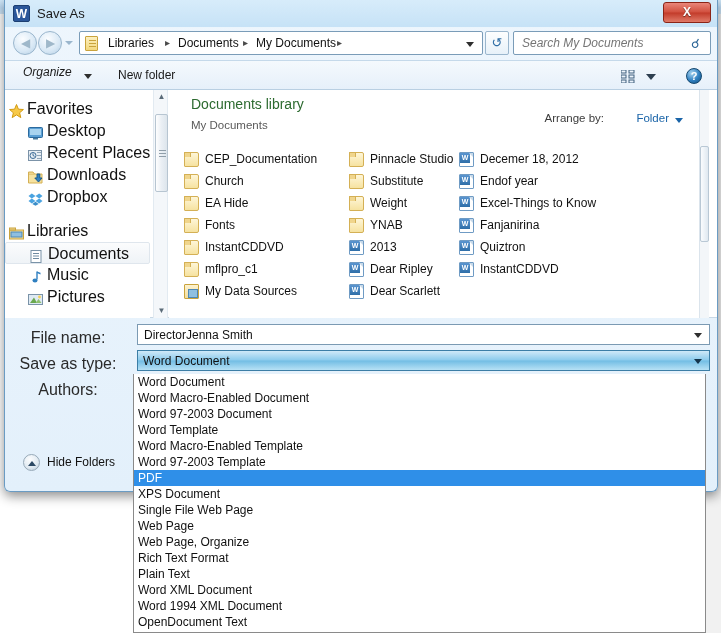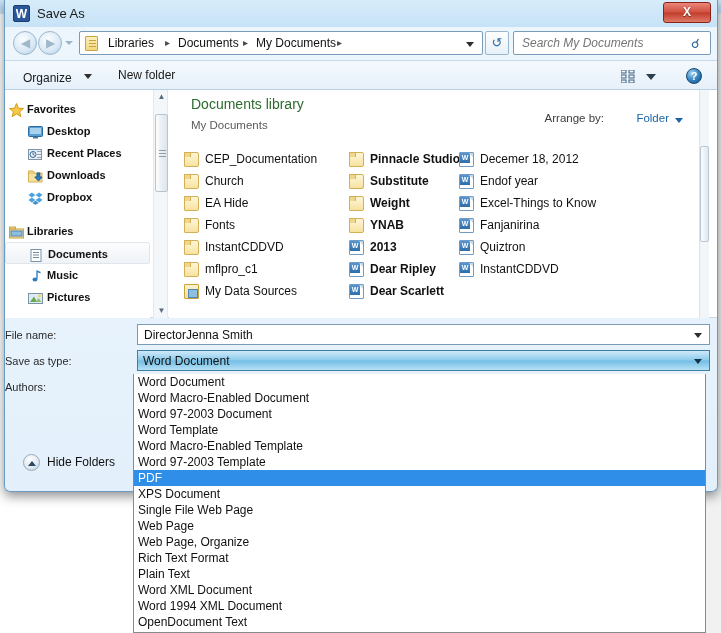--- a/index.html
+++ b/index.html
@@ -132,21 +132,21 @@
     color: #2a6496; font-size: 13px;
   }
 
   
   #toolbar {
     position: relative; height: 30px;
     background: linear-gradient(180deg,#f4f9fd 0%, #e6f0fa 100%);
     border-top: 1px solid #c5d9ea;
     border-bottom: 1px solid #b9cfe2;
   }
-  #organize-btn { position: absolute; left: 18px; top: 10px; font-size: 12px; color: #1a1a1a; cursor: pointer; }
+  #organize-btn { position: absolute; left: 18px; top: 4px; font-size: 12px; color: #1a1a1a; cursor: pointer; font-style: italic; }
   #organize-caret {
     position: absolute; left: 79px; top: 13px;
     width: 0; height: 0; border-left: 4px solid transparent; border-right: 4px solid transparent;
     border-top: 5px solid #2e2e2e;
   }
   #newfolder-btn { position: absolute; left: 113px; top: 7px; font-size: 12px; color: #1a1a1a; cursor: pointer; }
   #view-icon {
     position: absolute; left: 616px; top: 9px; width: 15px; height: 13px; cursor: pointer;
   }
   #view-caret {
@@ -162,22 +162,22 @@
   }
 
   
   #body { position: relative; height: 228px; background: #fff; border-bottom: 1px solid #c9d8e5; }
   #sidebar {
     position: absolute; left: 0; top: 0; width: 145px; height: 228px;
     background: #fff; overflow: hidden;
   }
   .nav-group { position: relative; }
   .nav-item {
-    position: relative; height: 22px; line-height: 22px; font-size: 11px; color: #111;
-    cursor: pointer; white-space: nowrap; font-weight: bold;
+    position: relative; height: 22px; line-height: 22px; font-size: 16px; color: #111;
+    cursor: pointer; white-space: nowrap;
   }
   .nav-item.header { padding-left: 22px; }
   .nav-item.child { padding-left: 42px; }
   .nav-item.selected {
     background: linear-gradient(180deg,#fbfcfd 0%, #eff3f7 100%);
     border: 1px solid #dfe6ed; border-radius: 2px;
   }
   .nav-ico { position: absolute; top: 4px; width: 15px; height: 14px; }
   .nav-item.header .nav-ico { left: 4px; }
   .nav-item.child .nav-ico { left: 23px; }
@@ -211,21 +211,21 @@
     position: absolute; right: 26px; top: 28px;
     width: 0; height: 0; border-left: 4px solid transparent; border-right: 4px solid transparent;
     border-top: 5px solid #1a64a8; cursor: pointer;
   }
 
   #filegrid {
     position: absolute; left: 14px; top: 58px; width: 520px; height: 160px;
   }
   .filecol { position: absolute; top: 0; width: 165px; }
   #col0 { left: 0; }
-  #col1 { left: 165px; font-weight: bold; }
+  #col1 { left: 165px; }
   #col2 { left: 275px; width: 250px; }
   .fileitem {
     position: relative; height: 22px; line-height: 22px; padding-left: 22px;
     font-size: 12px; color: #111; white-space: nowrap; cursor: pointer;
   }
   .f-ico { position: absolute; left: 1px; top: 4px; width: 15px; height: 15px; }
   
   .ico-folder {
     background: linear-gradient(180deg,#fef6d8 0%, #f6e2a0 100%);
     border: 1px solid #d4b055; border-radius: 1px 2px 2px 1px;
@@ -263,21 +263,21 @@
   }
   #fp-thumb {
     position: absolute; left: 0; top: 56px; width: 9px; height: 96px;
     background: linear-gradient(90deg,#fafcfe 0%, #dfe8f0 100%);
     border: 1px solid #b9c8d5; border-radius: 2px;
   }
 
   
   #formpane { position: relative; height: 174px; }
   .form-label {
-    position: absolute; font-size: 11px; color: #2a2a2a; text-align: left;
+    position: absolute; font-size: 16px; color: #2a2a2a; text-align: center;
   }
   #lbl-filename { left: 0; top: 11px; width: 126px; }
   #lbl-savetype { left: 0; top: 37px; width: 126px; }
   #lbl-authors  { left: 0; top: 63px; width: 126px; }
 
   #filename-field {
     position: absolute; left: 132px; top: 6px; width: 573px; height: 21px;
     background: #fff; border: 1px solid #7b9ab3;
   }
   #filename-field input {

